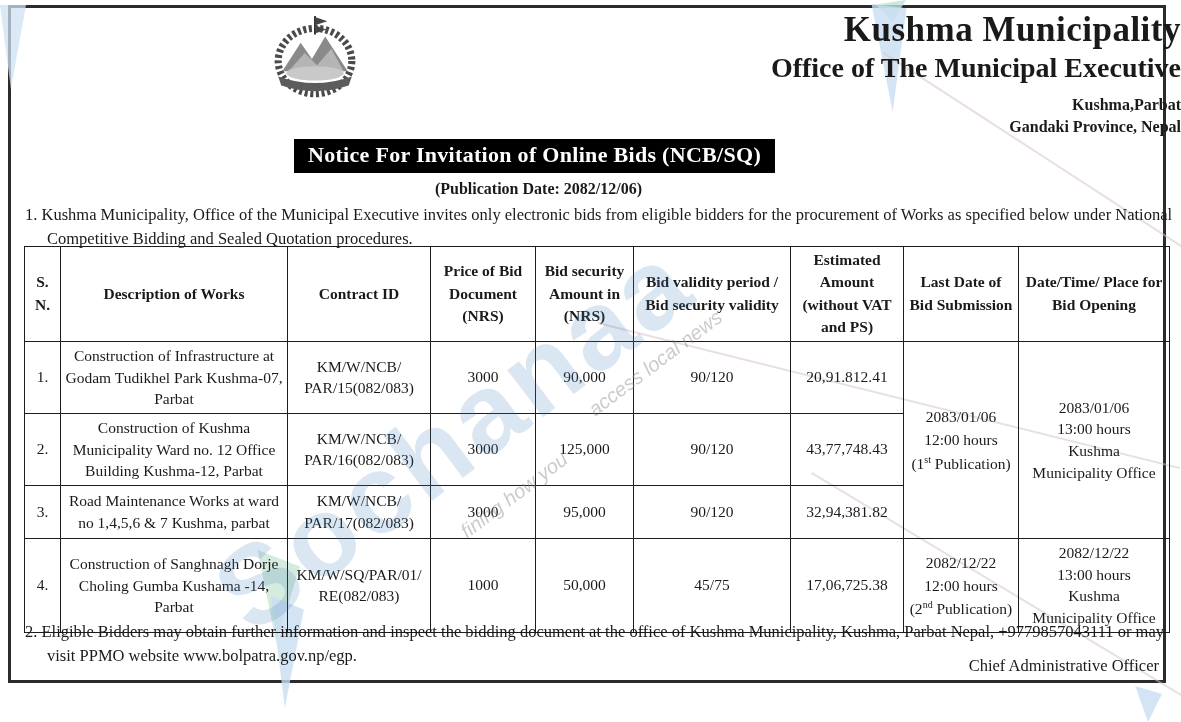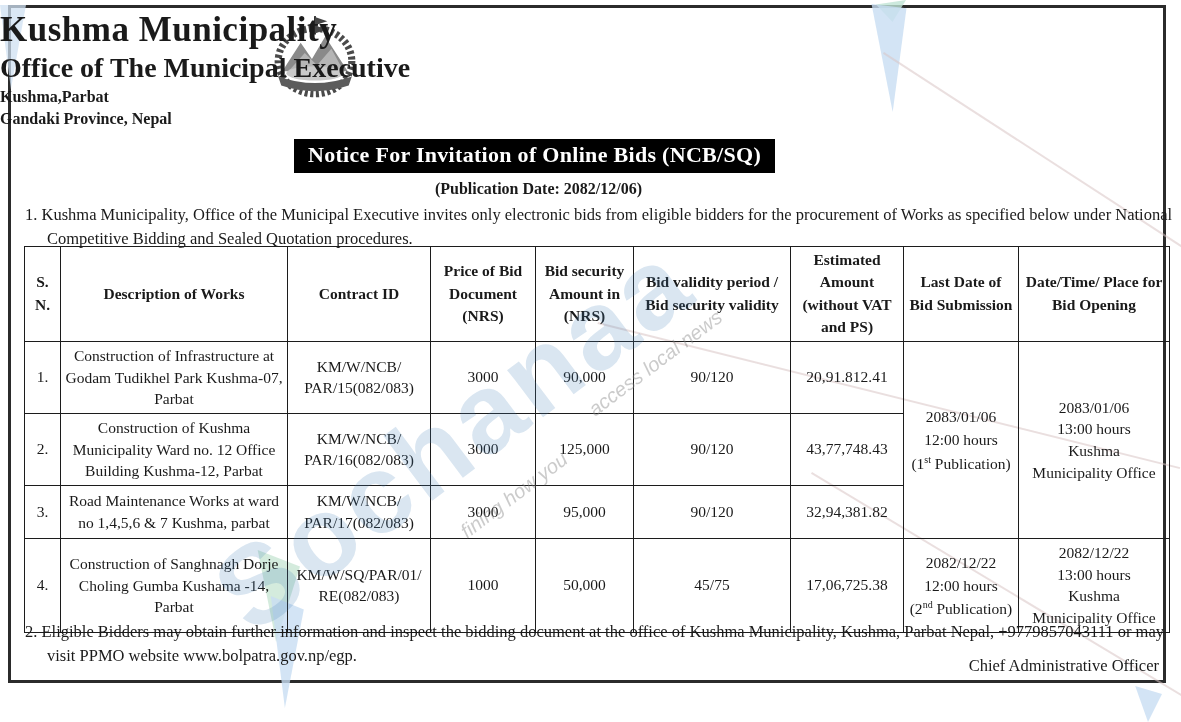--- a/index.html
+++ b/index.html
@@ -6,24 +6,24 @@
   .page{
     position:relative;width:1181px;height:722px;background:#fff;overflow:hidden;
     font-family:"Liberation Serif","DejaVu Serif",serif;color:#1a1a1a;
   }
   .frame{
     position:absolute;left:8px;top:5px;width:1158px;height:678px;
     border:3px solid #2b2b2b;box-sizing:border-box;background:transparent;
   }
   
   .emblem{position:absolute;left:258px;top:12px;width:114px;height:92px;}
-  .hdr{position:absolute;left:0;top:10px;width:1181px;text-align:left;}
+  .hdr{position:absolute;left:0;top:10px;width:1181px;text-align:right;}
   .hdr .title{font-size:35px;font-weight:bold;letter-spacing:.5px;}
   .hdr .subtitle{font-size:28px;font-weight:bold;margin-top:2px;}
-  .hdr .addr1{font-size:16px;font-weight:bold;margin-top:4px;}
+  .hdr .addr1{font-size:16px;font-weight:bold;margin-top:12px;}
   .hdr .addr2{font-size:16px;font-weight:bold;margin-top:4px;}
   .banner-wrap{position:absolute;left:0;top:139px;width:1069px;text-align:center;}
   .banner{
     display:inline-block;background:#000;color:#fff;font-weight:bold;font-size:22px;
     padding:3px 14px 5px 14px;letter-spacing:.3px;
   }
   .pubdate{position:absolute;left:0;top:180px;width:1077px;text-align:center;font-size:16px;font-weight:bold;}
   
   .note{
     position:absolute;left:25px;width:1138px;font-size:16.5px;line-height:1.45;

